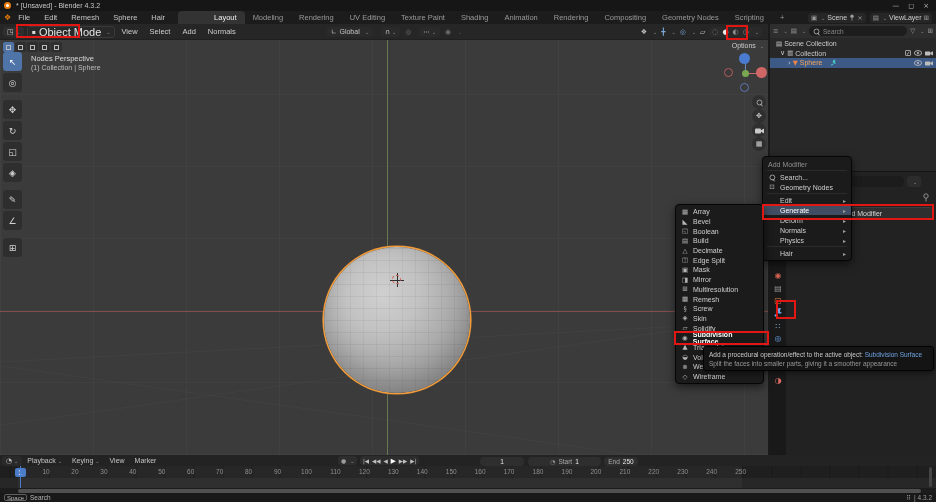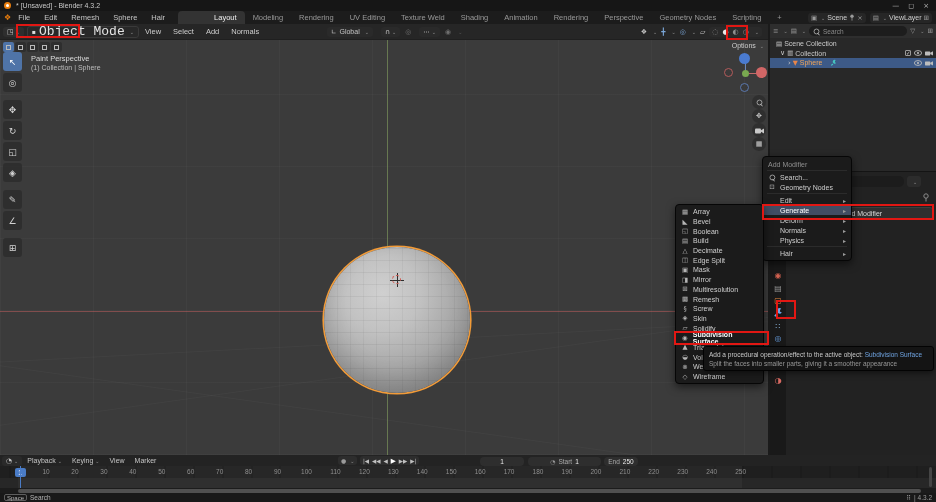--- a/index.html
+++ b/index.html
@@ -181,25 +181,25 @@
         <span class="menu-item">Edit</span>
         <span class="menu-item">Remesh</span>
         <span class="menu-item">Sphere</span>
         <span class="menu-item">Hair</span>
       </span>
     <span id="tabs">
         <span class="tab active">Layout</span>
         <span class="tab">Modeling</span>
         <span class="tab">Rendering</span>
         <span class="tab">UV Editing</span>
-        <span class="tab">Texture Weld</span>
+        <span class="tab">Texture Paint</span>
         <span class="tab">Shading</span>
         <span class="tab">Animation</span>
         <span class="tab">Rendering</span>
-        <span class="tab">Perspective</span>
+        <span class="tab">Compositing</span>
         <span class="tab">Geometry Nodes</span>
         <span class="tab">Scripting</span>
         <span class="tab">+</span>
       </span>
     <span id="topbar-right">
       <span class="tb-widget">
         <span class="g mini">▣</span>
         <span class="g caret">⌄</span>
         <span class="lbl">Scene</span>
         <span class="svgic">
@@ -219,21 +219,21 @@
     </span>
   </div>
 
   <div class="abs" id="toolheader">
     <span class="th-btn">
       <span class="g" style="font-size:7px;">◳</span>
       <span class="g caret">⌄</span>
     </span>
     <span class="th-btn" id="mode-dd">
       <span class="g" style="font-size:6px;color:#dedede;">▪</span>
-      <span style="font-size:13px;color:#e3e3e3;font-family:Liberation Mono, monospace;">Object Mode</span>
+      <span style="font-size:11px;color:#e3e3e3;">Object Mode</span>
       <span class="g caret">⌄</span>
     </span>
     <span style="display:flex;">
         <span class="th-menu">View</span>
         <span class="th-menu">Select</span>
         <span class="th-menu">Add</span>
         <span class="th-menu">Normals</span>
       </span>
 
     <span id="th-center">
@@ -309,21 +309,21 @@
         <div class="tool-btn g" style="top: 60px;">✥</div>
         <div class="tool-btn g" style="top: 81px;">↻</div>
         <div class="tool-btn g" style="top: 102px;">◱</div>
         <div class="tool-btn g" style="top: 123px;">◈</div>
         <div class="tool-btn g" style="top: 150px;">✎</div>
         <div class="tool-btn g" style="top: 171px;">∠</div>
         <div class="tool-btn g" style="top: 198px;">⊞</div>
       </div>
 
     <div id="vp-overlay-text">
-      <div class="l1">Paint Perspective</div>
+      <div class="l1">Nodes Perspective</div>
       <div class="l2">(1) Collection | Sphere</div>
     </div>
 
     <div id="gizmo">
       <div class="axline" style="left:22.5px;top:8px;width:1.5px;height:13px;background:#6b87b8;"></div>
       <div class="axline" style="left:24px;top:20.5px;width:14px;height:1.5px;background:#c46a6a;"></div>
       <div class="gz" style="left:17px;top:1px;width:11px;height:11px;background:#4a7bd0;"></div>
       <div class="gz" style="left:34px;top:15px;width:11px;height:11px;background:#d16666;"></div>
       <div class="gz" style="left:2px;top:16px;width:9px;height:9px;border:1.3px solid #b45b5b;background:rgba(58,58,58,.7);"></div>
       <div class="gz" style="left:18px;top:31px;width:9px;height:9px;border:1.3px solid #5b78ad;background:rgba(58,58,58,.7);"></div>

